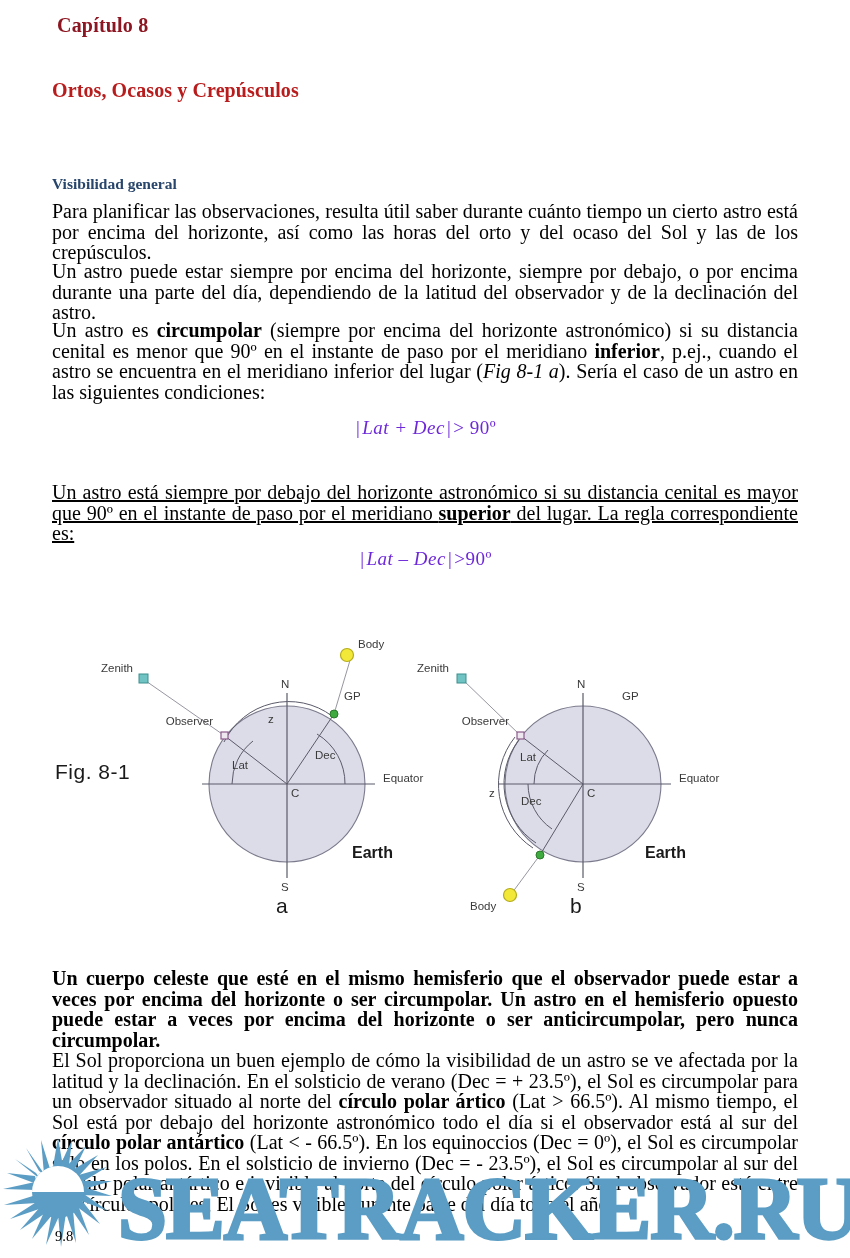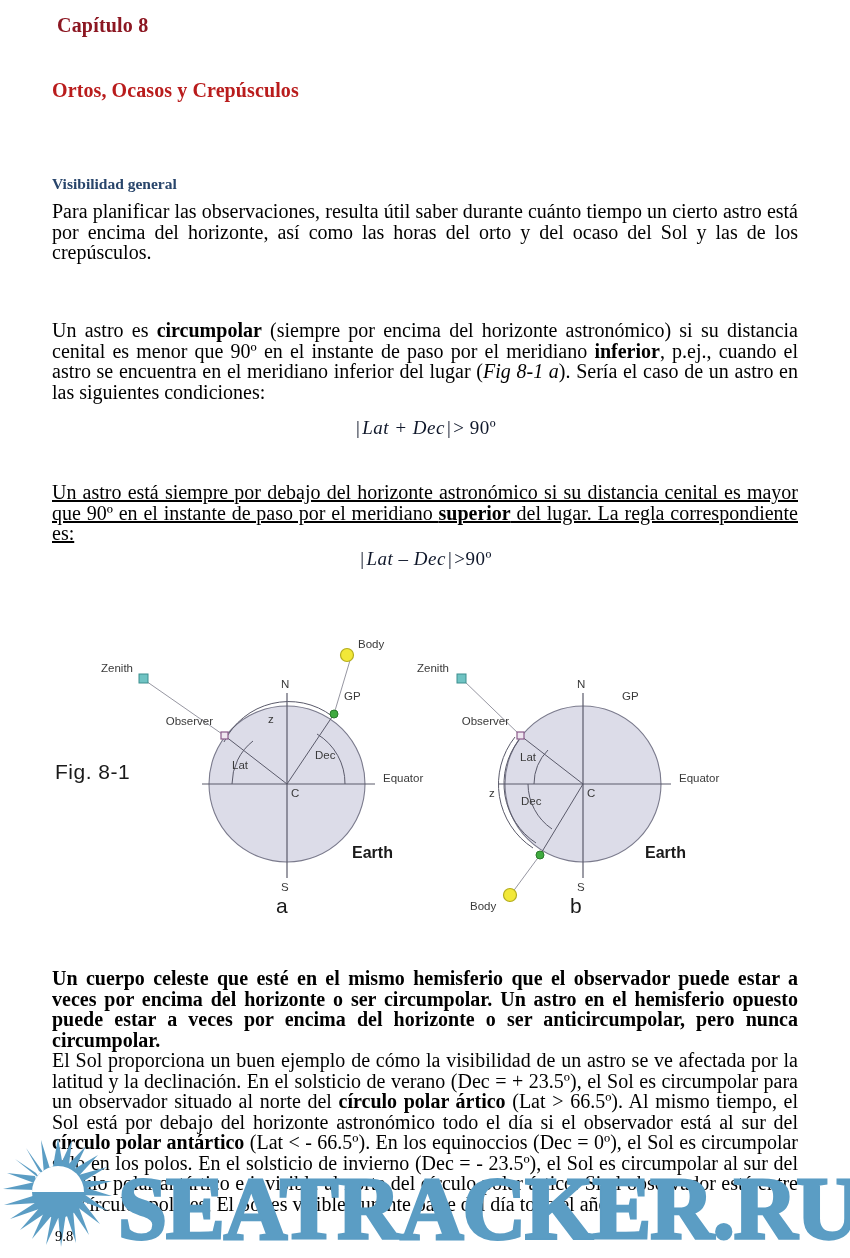--- a/index.html
+++ b/index.html
@@ -81,21 +81,21 @@
   .para i { font-style: italic; }
 
   .formula {
     position: absolute;
     width: 850px;
     left: 0;
     text-align: center;
     font-family: "Liberation Serif", serif;
     font-style: italic;
     font-size: 19px;
-    color: #0f172a;
+    color: #6d28d9;
     letter-spacing: 0.5px;
   }
   .formula .bar { font-style: normal; padding: 0 2px; }
   .formula .op  { font-style: normal; }
   .fig-label {
     position: absolute;
     left: 55px; top: 760px;
     font-family: "Liberation Sans", sans-serif;
     font-size: 21px;
     color: #1a1a1a;
@@ -131,20 +131,21 @@
 <div id="page">
 
   <div class="header">
     <div class="chapter-title">Capítulo 8</div>
   </div>
 
   <div class="h1">Ortos, Ocasos y Crepúsculos</div>
   <div class="h2">Visibilidad general</div>
 
   <div class="para" style="top:201px;">Para planificar las observaciones, resulta útil saber durante cuánto tiempo un cierto astro está por encima del horizonte, así como las horas del orto y del ocaso del Sol y las de los crepúsculos.</div>
+  <div class="para" style="top:261px;">Un astro puede estar siempre por encima del horizonte, siempre por debajo, o por encima durante una parte del día, dependiendo de la latitud del observador y de la declinación del astro.</div>
 
   <div class="para" style="top:320px;"><span>Un astro es </span><b>circumpolar</b><span> (siempre por encima del horizonte astronómico) si su distancia cenital es menor que 90º en el instante de paso por el meridiano </span><b>inferior</b><span>, p.ej., cuando el astro se encuentra en el meridiano inferior del lugar (</span><i>Fig 8-1 a</i><span>). Sería el caso de un astro en las siguientes condiciones:</span></div>
 
   <div class="formula" style="top:417px;"><span class="bar">|</span><span>Lat + Dec</span><span class="bar">|</span><span class="op">&gt; 90º</span></div>
 
   <div class="para" style="top:482px;text-decoration:underline;"><span>Un astro está siempre por debajo del horizonte astronómico si su distancia cenital es mayor que 90º en el instante de paso por el meridiano </span><b>superior</b><span> del lugar. La regla correspondiente es:</span></div>
 
   <div class="formula" style="top:548px;"><span class="bar">|</span><span>Lat – Dec</span><span class="bar">|</span><span class="op">&gt;90º</span></div>
 
   <div class="fig-label">Fig. 8-1</div>

